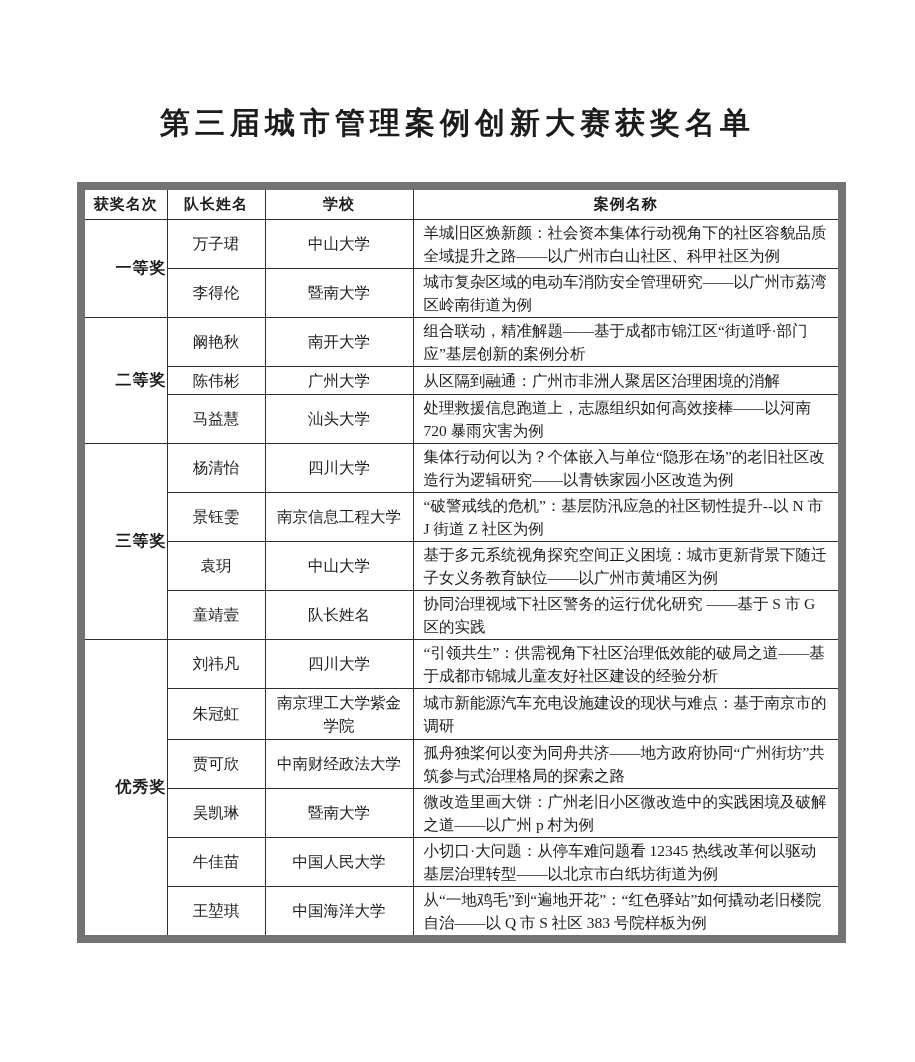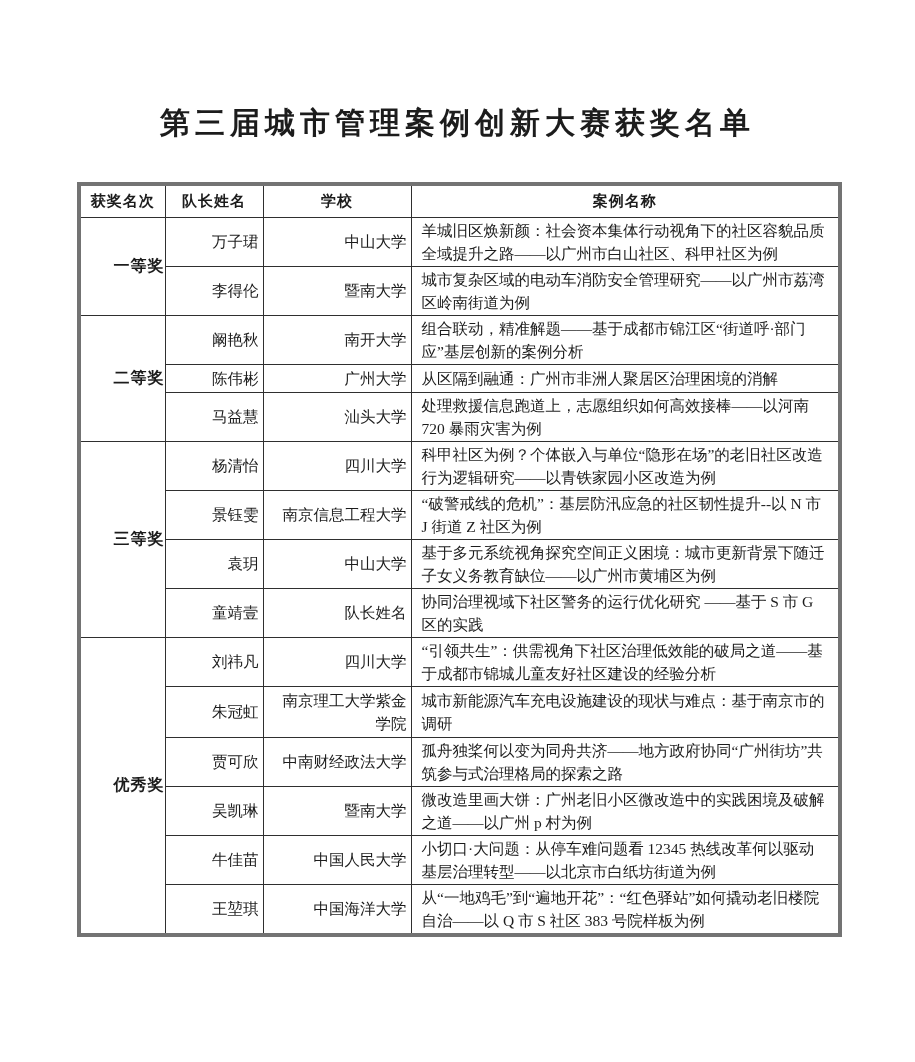--- a/index.html
+++ b/index.html
@@ -21,41 +21,41 @@
     font-weight: bold;
     letter-spacing: 5px;
     line-height: 46px;
     white-space: nowrap;
   }
   table.awards-table {
     border-collapse: collapse;
     table-layout: fixed;
     width: 761px;
     margin: 36px 0 0 77px;
-    border: 4px solid #737373;
+    border: 8px solid #737373;
   }
   .awards-table th, .awards-table td {
     border: 1px solid #2f2f2f;
     vertical-align: middle;
   }
   .awards-table th {
     height: 33px;
     font-size: 15px;
     font-weight: bold;
     text-align: center;
     letter-spacing: 1px;
   }
   td.prize {
     font-weight: bold;
     font-size: 16px;
     text-align: right;
     letter-spacing: 1px;
   }
   td.name, td.school {
-    text-align: right;
+    text-align: center;
     font-size: 15.5px;
     line-height: 23px;
     padding: 2px 4px;
   }
   td.case {
     text-align: left;
     font-size: 15.5px;
     line-height: 23px;
     padding: 1px 10px;
   }
@@ -117,21 +117,21 @@
       <tr>
         <td class="name">马益慧</td>
         <td class="school">汕头大学</td>
         <td class="case">处理救援信息跑道上，志愿组织如何高效接棒——以河南 720 暴雨灾害为例</td>
       </tr>
 
       <tr>
         <td class="prize" rowspan="4">三等奖</td>
         <td class="name">杨清怡</td>
         <td class="school">四川大学</td>
-        <td class="case">科甲社区为例？个体嵌入与单位“隐形在场”的老旧社区改造行为逻辑研究——以青铁家园小区改造为例</td>
+        <td class="case">集体行动何以为？个体嵌入与单位“隐形在场”的老旧社区改造行为逻辑研究——以青铁家园小区改造为例</td>
       </tr>
       <tr>
         <td class="name">景钰雯</td>
         <td class="school">南京信息工程大学</td>
         <td class="case">“破警戒线的危机”：基层防汛应急的社区韧性提升--以 N 市 J 街道 Z 社区为例</td>
       </tr>
       <tr>
         <td class="name">袁玥</td>
         <td class="school">中山大学</td>
         <td class="case">基于多元系统视角探究空间正义困境：城市更新背景下随迁子女义务教育缺位——以广州市黄埔区为例</td>

